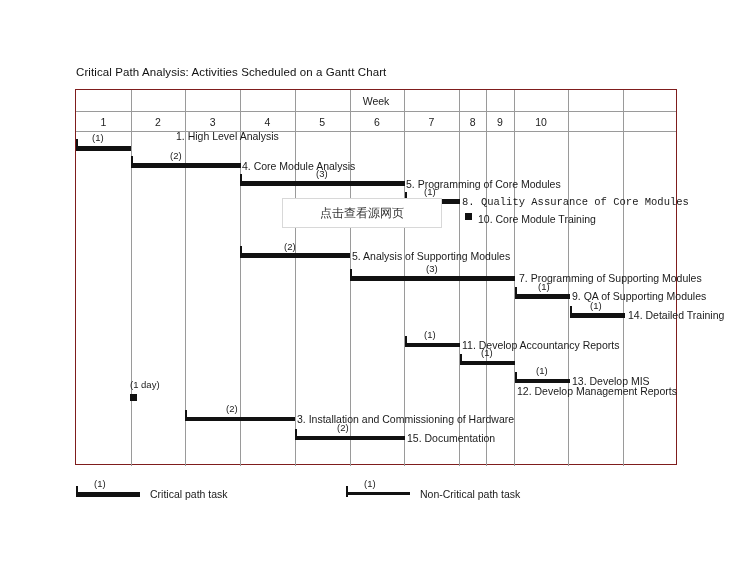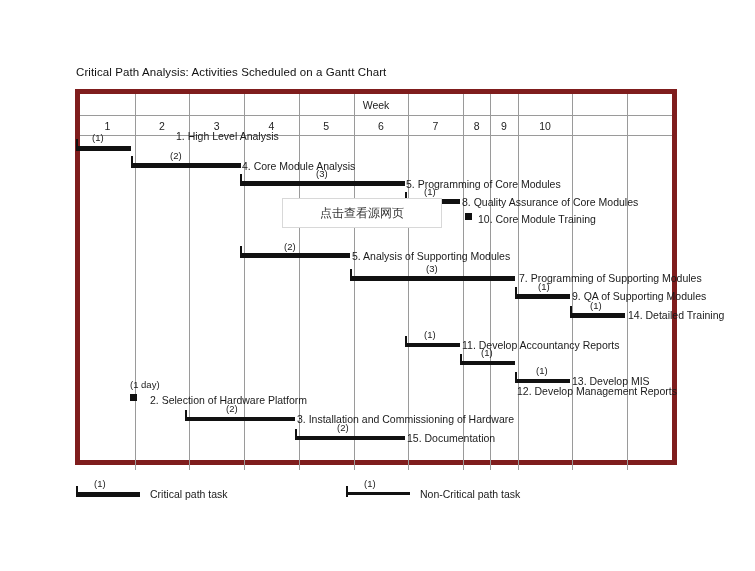--- a/index.html
+++ b/index.html
@@ -33,21 +33,21 @@
     white-space: nowrap;
     text-align: center;
   }
   
   #grid-frame {
     position: absolute;
     left: 75px;
     top: 89px;
     width: 602px;
     height: 376px;
-    border: 5px solid #7f1d1d;
+    border: 1px solid #7f1d1d;
     box-sizing: border-box;
     background: #ffffff;
   }
   #week-header-label {
     position: absolute;
     left: 0;
     top: 0;
     width: 100%;
     height: 22px;
     line-height: 22px;
@@ -221,21 +221,21 @@
   <div class="task-label" style="left:242px;top:160px;">4. Core Module Analysis</div>
 
   <div class="bar critical" style="left:240px;top:181px;width:165px;"></div>
   <div class="endcap" style="left:240px;top:174px;height:12px;"></div>
   <div class="dur-label" style="left:316px;top:168px;">(3)</div>
   <div class="task-label" style="left:406px;top:178px;">5. Programming of Core Modules</div>
 
   <div class="bar critical" style="left:405px;top:199px;width:55px;"></div>
   <div class="endcap" style="left:405px;top:192px;height:12px;"></div>
   <div class="dur-label" style="left:424px;top:186px;">(1)</div>
-  <div class="task-label" style="left:462px;top:196px;">8. Quality Assurance of Core Modules</div>
+  <div class="task-label" style="left:462px;top:196px;font-family:Liberation Mono, monospace;">8. Quality Assurance of Core Modules</div>
 
   <div class="milestone" style="left:465px;top:213px;"></div>
   <div class="dur-label" style="left:410px;top:214px;">(1 day)</div>
   <div class="task-label" style="left:478px;top:213px;">10. Core Module Training</div>
 
   <div class="bar critical" style="left:240px;top:253px;width:110px;"></div>
   <div class="endcap" style="left:240px;top:246px;height:12px;"></div>
   <div class="dur-label" style="left:284px;top:241px;">(2)</div>
   <div class="task-label" style="left:352px;top:250px;">5. Analysis of Supporting Modules</div>
 
@@ -264,21 +264,20 @@
   <div class="dur-label" style="left:481px;top:347px;">(1)</div>
   <div class="task-label" style="left:517px;top:357px;margin-top:28px;">12. Develop Management Reports</div>
 
   <div class="bar noncrit" style="left:515px;top:379px;width:55px;"></div>
   <div class="endcap" style="left:515px;top:372px;height:11px;"></div>
   <div class="dur-label" style="left:536px;top:365px;">(1)</div>
   <div class="task-label" style="left:572px;top:375px;">13. Develop MIS</div>
 
   <div class="milestone" style="left:130px;top:394px;"></div>
   <div class="dur-label" style="left:130px;top:379px;">(1 day)</div>
-  <div class="task-label" style="left:150px;top:394px;">2. Selection of Hardware Platform</div>
 
   <div class="bar noncrit" style="left:185px;top:417px;width:110px;"></div>
   <div class="endcap" style="left:185px;top:410px;height:11px;"></div>
   <div class="dur-label" style="left:226px;top:403px;">(2)</div>
   <div class="task-label" style="left:297px;top:413px;text-align:right;">3. Installation and Commissioning of Hardware</div>
 
   <div class="bar noncrit" style="left:295px;top:436px;width:110px;"></div>
   <div class="endcap" style="left:295px;top:429px;height:11px;"></div>
   <div class="dur-label" style="left:337px;top:422px;">(2)</div>
   <div class="task-label" style="left:407px;top:432px;">15. Documentation</div>

